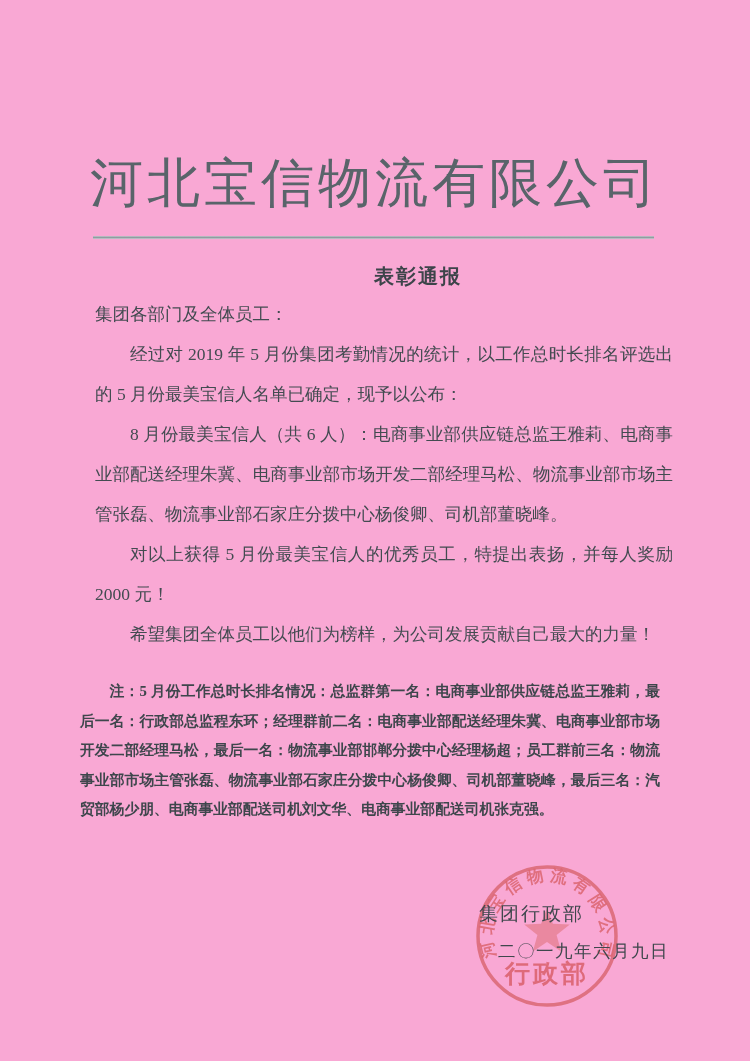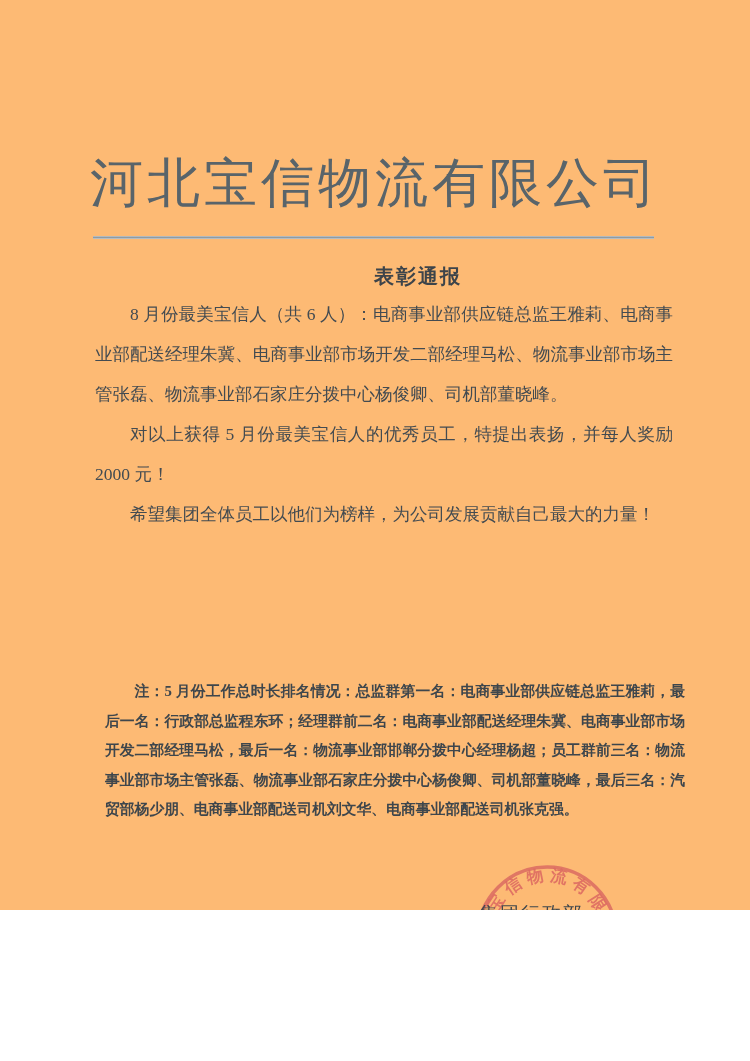--- a/index.html
+++ b/index.html
@@ -1,20 +1,20 @@
 <!DOCTYPE html>
 <html><head>
 <meta charset="utf-8">
 <style>
   html, body { margin: 0; padding: 0; background: #ffffff; }
   .page {
     position: relative;
     width: 750px;
-    height: 910px;
-    background: #fdba74;
+    height: 1061px;
+    background: #f9a8d4;
     overflow: hidden;
     font-family: "Liberation Serif", "DejaVu Serif", serif;
     color: #40484e;
   }
   .company-title {
     position: absolute;
     top: 148px;
     left: 0;
     width: 750px;
     margin: 0;
@@ -54,21 +54,21 @@
     font-size: 17.5px;
     line-height: 40px;
     text-align: justify;
     color: #434b51;
   }
   .body-text p { margin: 0; }
   .body-text p.indent { text-indent: 2em; }
   .note-paragraph {
     position: absolute;
     top: 677px;
-    left: 105px;
+    left: 80px;
     width: 580px;
     margin: 0;
     font-size: 14.8px;
     font-weight: 700;
     line-height: 29.5px;
     text-align: justify;
     text-indent: 2em;
     color: #3e464c;
   }
   .signature-department {
@@ -124,20 +124,22 @@
 
 <div class="page">
 
   <h1 class="company-title">河北宝信物流有限公司</h1>
 
   <div class="header-rule"></div>
 
   <h2 class="doc-title">表彰通报</h2>
 
   <div class="body-text">
+    <p>集团各部门及全体员工：</p>
+    <p class="indent">经过对 2019 年 5 月份集团考勤情况的统计，以工作总时长排名评选出的 5 月份最美宝信人名单已确定，现予以公布：</p>
     <p class="indent">8 月份最美宝信人（共 6 人）：电商事业部供应链总监王雅莉、电商事业部配送经理朱冀、电商事业部市场开发二部经理马松、物流事业部市场主管张磊、物流事业部石家庄分拨中心杨俊卿、司机部董晓峰。</p>
     <p class="indent">对以上获得 5 月份最美宝信人的优秀员工，特提出表扬，并每人奖励 2000 元！</p>
     <p class="indent">希望集团全体员工以他们为榜样，为公司发展贡献自己最大的力量！</p>
   </div>
 
   <p class="note-paragraph">注：5 月份工作总时长排名情况：总监群第一名：电商事业部供应链总监王雅莉，最后一名：行政部总监程东环；经理群前二名：电商事业部配送经理朱冀、电商事业部市场开发二部经理马松，最后一名：物流事业部邯郸分拨中心经理杨超；员工群前三名：物流事业部市场主管张磊、物流事业部石家庄分拨中心杨俊卿、司机部董晓峰，最后三名：汽贸部杨少朋、电商事业部配送司机刘文华、电商事业部配送司机张克强。</p>
 
   <svg class="stamp" viewBox="0 0 160 160" xmlns="http://www.w3.org/2000/svg">
     <circle class="ring" cx="80" cy="80" r="69"></circle>
     <path id="stamp-arc" fill="none" d="M 30.2 103.2 A 55 55 0 1 1 129.8 103.2"></path>

